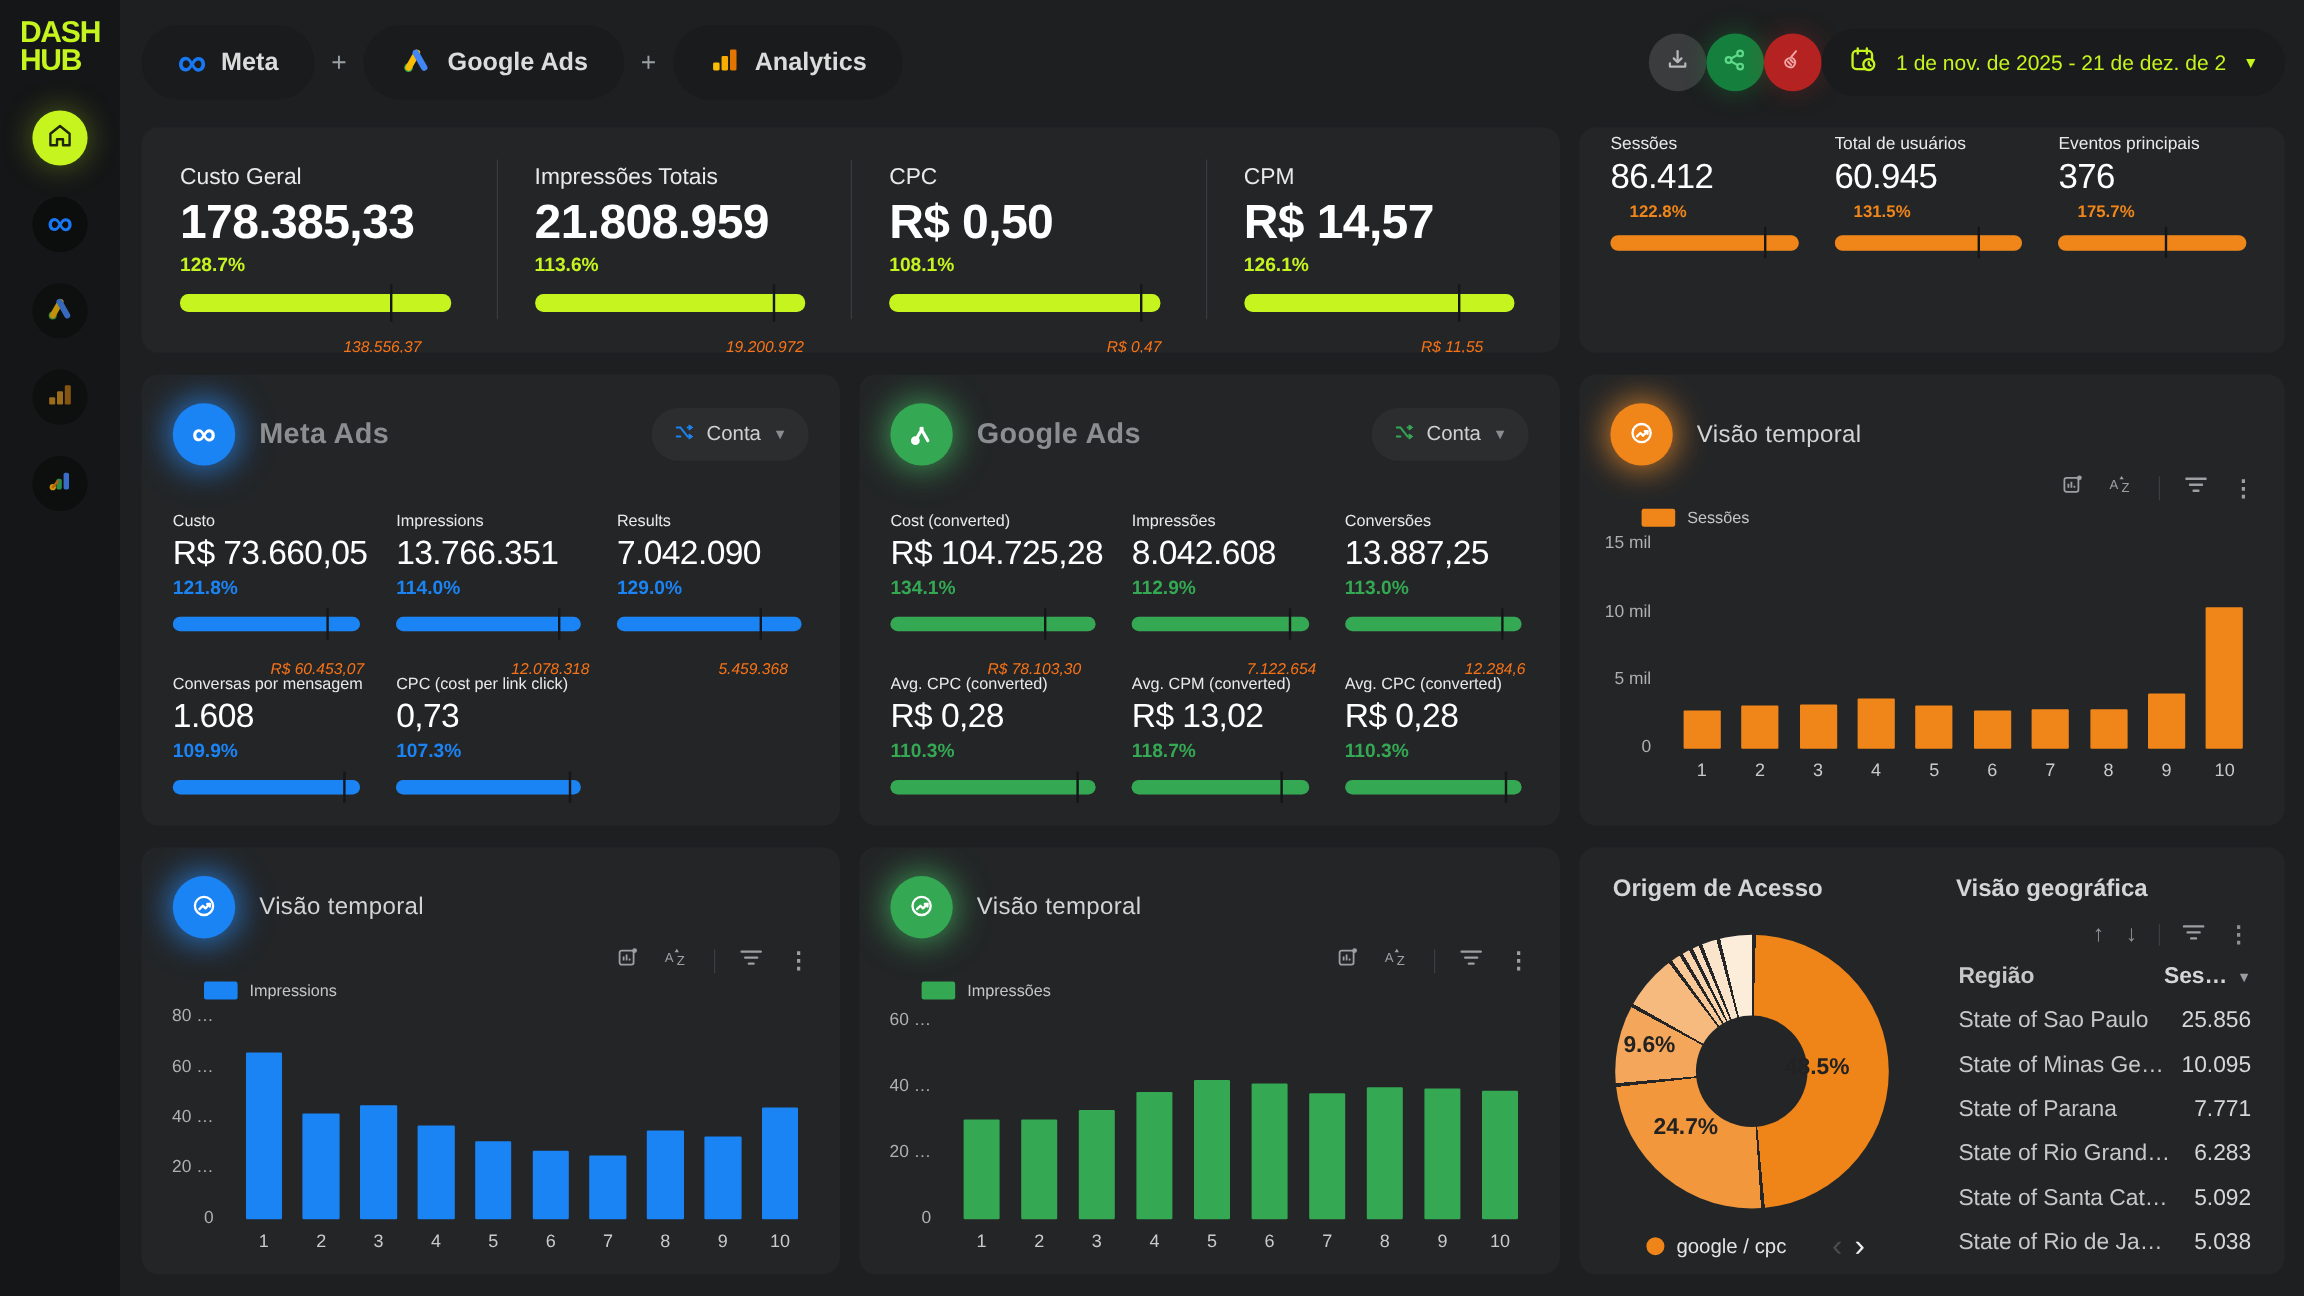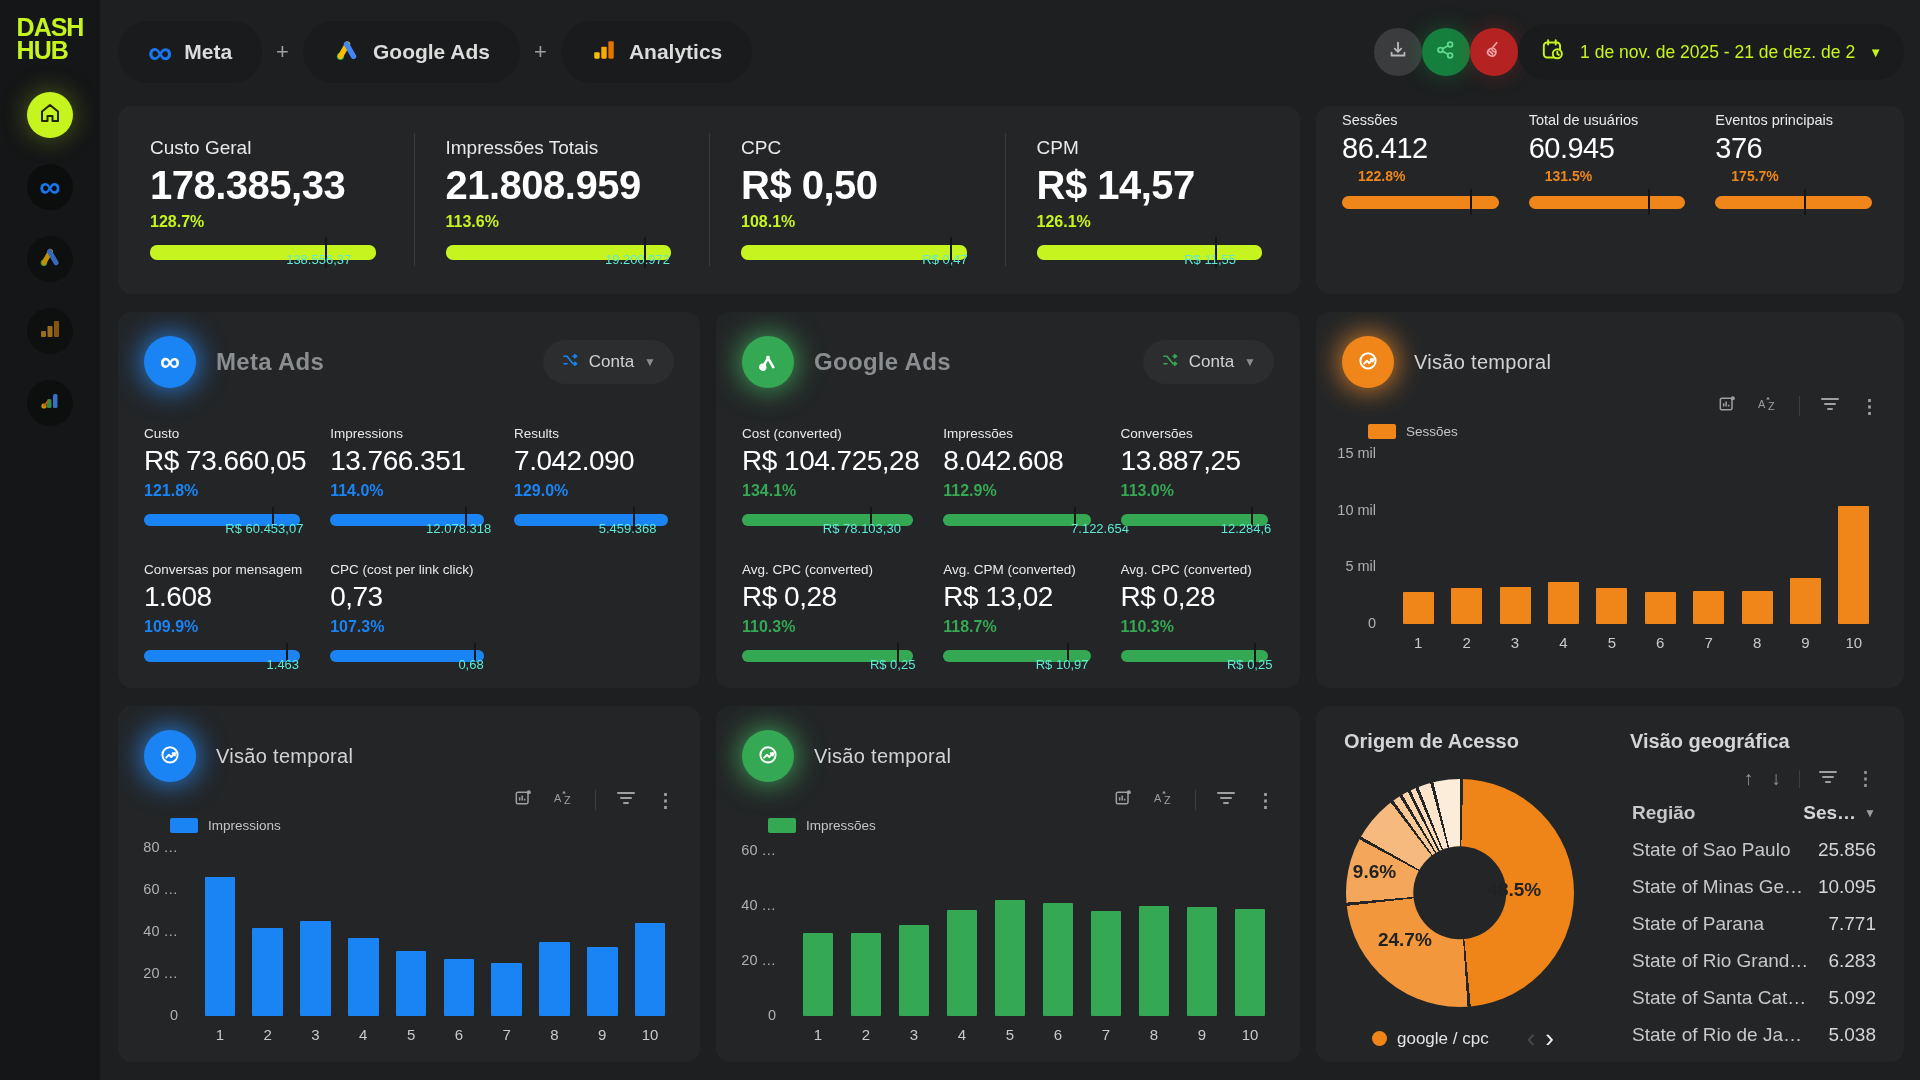--- a/index.html
+++ b/index.html
@@ -42,21 +42,21 @@
   .card { background:#232527; border-radius:14px; overflow:hidden; }
 
   
   .metric { position:relative; }
   .m-label { font-size:15px; color:#e9e9e9; margin-bottom:4px; white-space:nowrap; overflow:hidden; }
   .m-value { font-size:30px; color:#fff; font-weight:500; letter-spacing:-.5px; white-space:nowrap; }
   .m-pct { font-size:16px; font-weight:bold; color:var(--accent); margin:5px 0 14px; }
   .m-bar { position:relative; height:12px; border-radius:7px; background:#35383a; margin-right:6px; }
   .m-fill { position:absolute; inset:0; border-radius:7px; background:var(--accent); }
   .m-tick { position:absolute; top:-7px; width:2px; height:26px; background:#141617; }
-  .m-target { position:absolute; top:7px; font-size:13px; color:#5eead4; transform:translateX(-60%); white-space:nowrap; }
+  .m-target { position:absolute; top:36px; font-size:13px; color:#f97316; transform:translateX(-60%); white-space:nowrap;font-style:italic; }
 
   
   .kpi-card { grid-area:kpi; display:grid; grid-template-columns:repeat(4,1fr); align-items:center; padding:30px 0 34px; }
   .kpi-card .metric { padding:0 32px; }
   .kpi-card .metric + .metric::before { content:""; position:absolute; left:0; top:-4px; bottom:-6px; width:1px; background:#3a3d3f; }
   .kpi-card .m-label { font-size:19px; }
   .kpi-card .m-value { font-size:40px; font-weight:600; }
   .kpi-card .m-bar { height:15px; border-radius:8px; }
   .kpi-card .m-tick { height:31px; top:-8px; }
 
@@ -461,21 +461,21 @@
               </div>
             </div>
 
             <div class="metric">
               <div class="m-label">Impressões</div>
               <div class="m-value">8.042.608</div>
               <div class="m-pct">112.9%</div>
               <div class="m-bar">
                 <div class="m-fill"></div>
                 <div class="m-tick" style="left: 88.574%;"></div>
-                <div class="m-target" style="left: 88.574%; margin-left: 32px;">7.122.654</div>
+                <div class="m-target" style="left: 88.574%;">7.122.654</div>
               </div>
             </div>
 
             <div class="metric">
               <div class="m-label">Conversões</div>
               <div class="m-value">13.887,25</div>
               <div class="m-pct">113.0%</div>
               <div class="m-bar">
                 <div class="m-fill"></div>
                 <div class="m-tick" style="left: 88.4956%;"></div>

